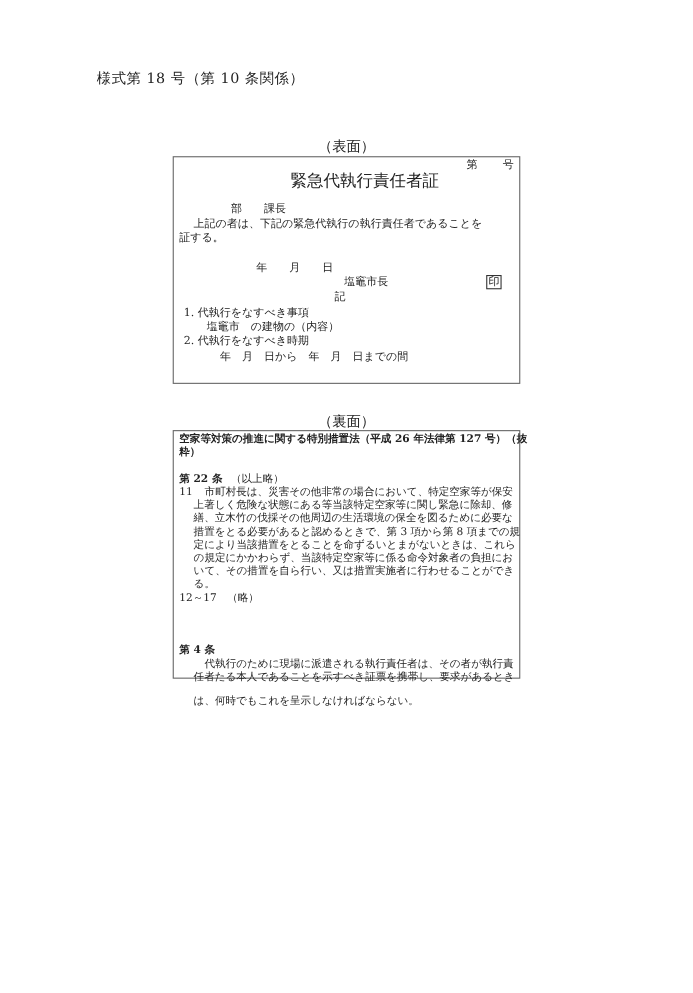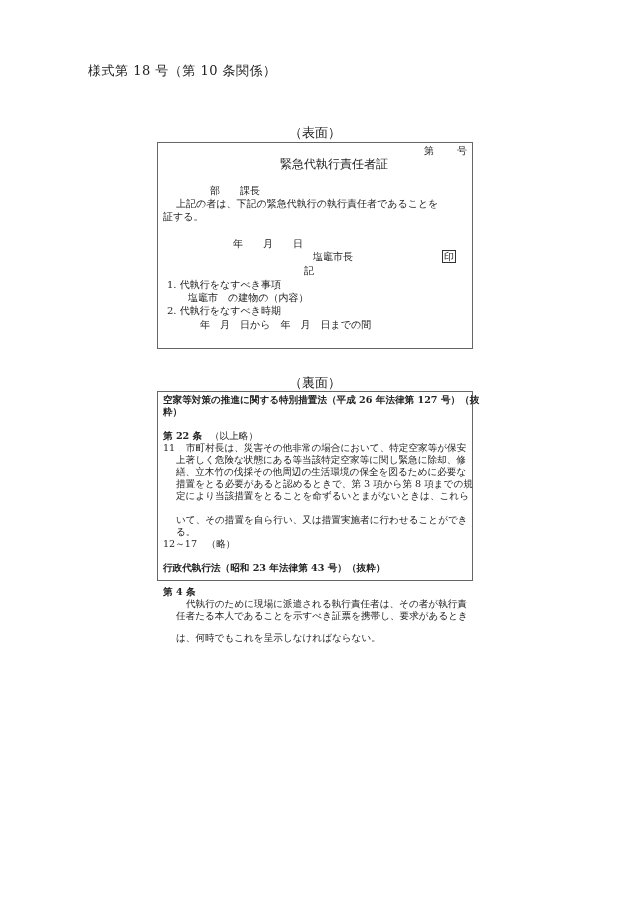--- a/index.html
+++ b/index.html
@@ -3,35 +3,35 @@
 <meta charset="utf-8">
 <style>
   html, body { margin:0; padding:0; background:#ffffff; }
   body { width:630px; height:903px; position:relative; overflow:hidden;
          font-family:"DejaVu Serif","Liberation Serif",serif; color:#222; }
   .abs { position:absolute; white-space:nowrap; }
   .form-no { left:88px; top:62px; font-size:13px; letter-spacing:0.5px; }
   .side-label { font-size:13px; width:630px; text-align:center; left:0; }
   .box { position:absolute; border:1px solid #666; box-sizing:border-box; }
   #front { left:157px; top:142px; width:316px; height:207px; }
-  #back  { left:157px; top:391px; width:316px; height:190px; }
+  #back  { left:157px; top:391px; width:316px; height:226px; }
   .t { position:absolute; white-space:nowrap; font-size:10px; line-height:12px; }
   .b { font-weight:bold; }
   .stamp { position:absolute; border:1px solid #333; font-size:10px; line-height:11px; padding:0 1px; }
 </style>
 </head>
 <body>
 
 <div class="abs form-no">様式第 18 号（第 10 条関係）</div>
 
 <div class="abs side-label" style="top:124px;">（表面）</div>
 <div class="box" id="front">
   <span class="t" style="left:266px; top:2px;">第</span>
   <span class="t" style="left:299px; top:2px;">号</span>
-  <span class="t" style="left:122px; top:15px; font-size:12px;text-align:right;">緊急代執行責任者証</span>
+  <span class="t" style="left:106px; top:15px; font-size:15px;text-align:right;">緊急代執行責任者証</span>
   <span class="t" style="left:52px; top:42px;">部　　課長</span>
   <span class="t" style="left:18px; top:55px;">上記の者は、下記の緊急代執行の執行責任者であることを</span>
   <span class="t" style="left:5px; top:68px;">証する。</span>
   <span class="t" style="left:75px; top:95px;">年　　月　　日</span>
   <span class="t" style="left:155px; top:108px;">塩竈市長</span>
   <span class="stamp" style="left:284px; top:107px;">印</span>
   <span class="t" style="left:146px; top:122px;">記</span>
   <span class="t" style="left:9px; top:136px;">1.  代執行をなすべき事項</span>
   <span class="t" style="left:30px; top:149px;">塩竈市　の建物の（内容）</span>
   <span class="t" style="left:9px; top:162px;">2.  代執行をなすべき時期</span>
@@ -43,21 +43,21 @@
   <span class="t b" style="left:5px; top:2px; font-size:9.6px;">空家等対策の推進に関する特別措置法（平成 26 年法律第 127 号）（抜</span>
   <span class="t b" style="left:5px; top:14px; font-size:9.6px;">粋）</span>
   <span class="t b" style="left:5px; top:38px; font-size:9.6px;">第 22 条</span>
   <span class="t" style="left:52px; top:38px; font-size:9.6px;">（以上略）</span>
   <span class="t" style="left:5px; top:50px; font-size:9.6px;">11</span>
   <span class="t" style="left:28px; top:50px; font-size:9.6px;">市町村長は、災害その他非常の場合において、特定空家等が保安</span>
   <span class="t" style="left:18px; top:62px; font-size:9.6px;">上著しく危険な状態にある等当該特定空家等に関し緊急に除却、修</span>
   <span class="t" style="left:18px; top:74px; font-size:9.6px;">繕、立木竹の伐採その他周辺の生活環境の保全を図るために必要な</span>
   <span class="t" style="left:18px; top:86px; font-size:9.6px;">措置をとる必要があると認めるときで、第 3 項から第 8 項までの規</span>
   <span class="t" style="left:18px; top:98px; font-size:9.6px;">定により当該措置をとることを命ずるいとまがないときは、これら</span>
+  <span class="t" style="left:18px; top:110px; font-size:9.6px;">の規定にかかわらず、当該特定空家等に係る命令対象者の負担にお</span>
   <span class="t" style="left:18px; top:122px; font-size:9.6px;font-family:Liberation Serif, serif;">いて、その措置を自ら行い、又は措置実施者に行わせることができ</span>
   <span class="t" style="left:18px; top:134px; font-size:9.6px;">る。</span>
   <span class="t" style="left:5px; top:146px; font-size:9.6px;">12～17　（略）</span>
-  <span class="t b" style="left:5px; top:170px; font-size:9.6px;">行政代執行法（昭和 23 年法律第 43 号）（抜粋）</span>
   <span class="t b" style="left:5px; top:194px; font-size:9.6px;">第 4 条</span>
   <span class="t" style="left:18px; top:218px; font-size:9.6px;">任者たる本人であることを示すべき証票を携帯し、要求があるとき</span>
   <span class="t" style="left:28px; top:206px; font-size:9.6px;">代執行のために現場に派遣される執行責任者は、その者が執行責</span>
   <span class="t" style="left:18px; top:240px; font-size:9.6px;">は、何時でもこれを呈示しなければならない。</span>
 </div>
 
 </body></html>

